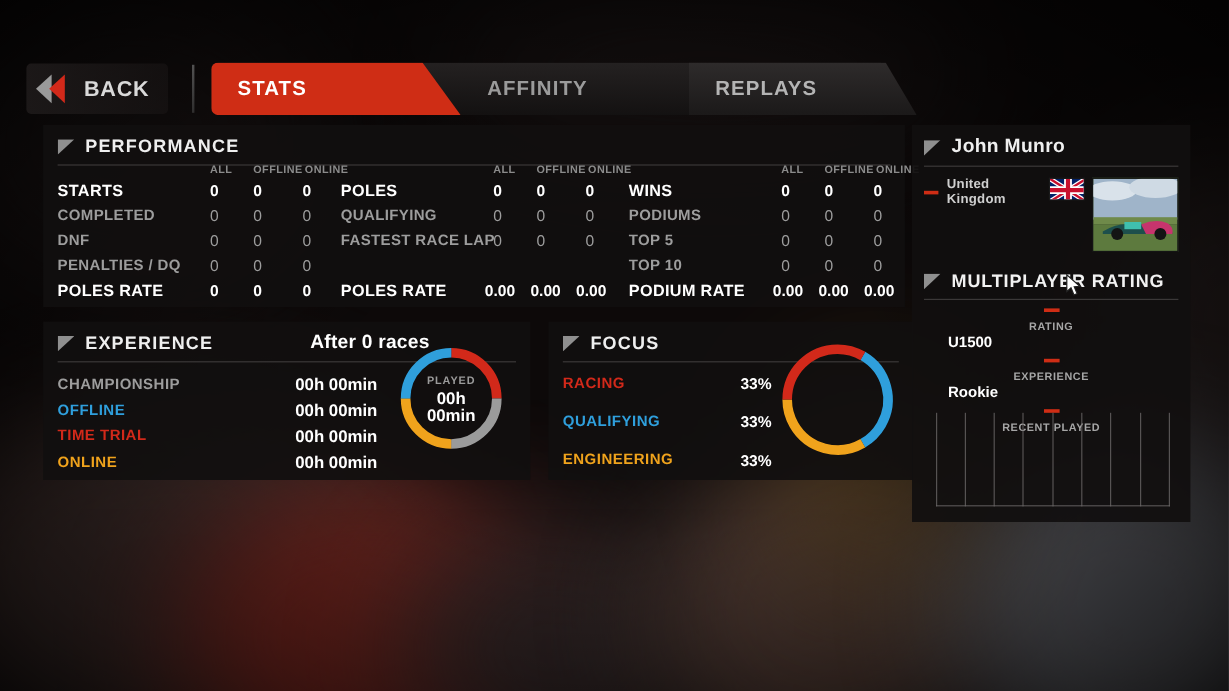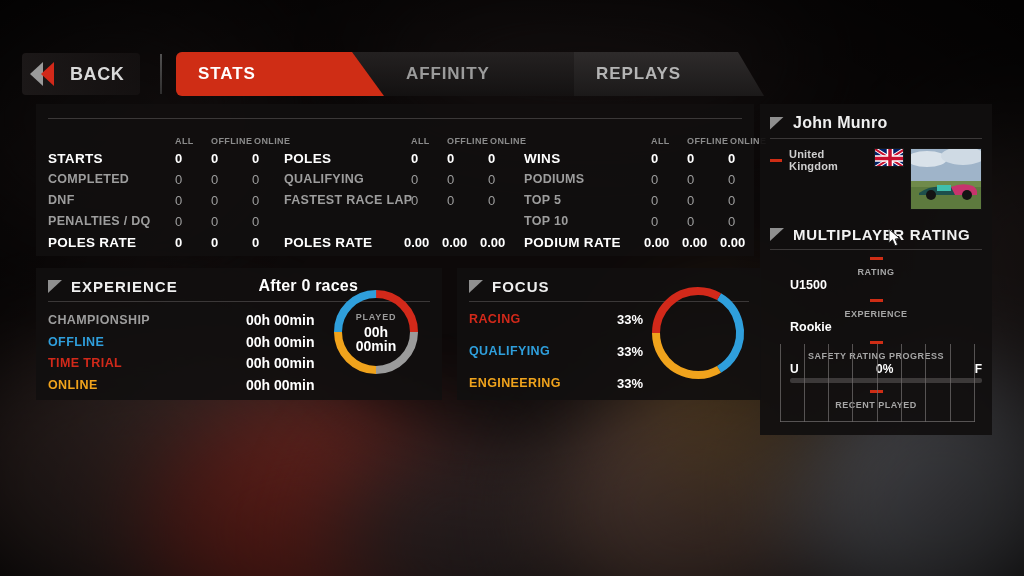--- a/index.html
+++ b/index.html
@@ -214,20 +214,24 @@
       <span class="lbl">AFFINITY</span>
     </div>
     <div class="tab tab-replays">
       <div class="shape"></div>
       <span class="lbl">REPLAYS</span>
     </div>
   </div>
 </div>
 
 <div class="panel" id="perf">
+  <div class="sec-head">
+    <div class="sec-flag"></div>
+    <div class="sec-title">PERFORMANCE</div>
+  </div>
   <div class="sec-rule"></div>
 
   <div class="perf-grid">
 
     <div class="pcol c1">
       <div class="colheads">
         <span class="ch-all">ALL</span>
         <span class="ch-off">OFFLINE</span>
         <span class="ch-on">ONLINE</span>
       </div>
@@ -471,32 +475,20 @@
   </div>
 
   <div class="mp-item">
     <div class="mp-lab">
       <div class="dash"></div>
       <span class="t">EXPERIENCE</span>
     </div>
     <div class="mp-val">Rookie</div>
   </div>
 
-  <div class="mp-item">
-    <div class="mp-lab">
-      <div class="dash"></div>
-      <span class="t">SAFETY RATING PROGRESS</span>
-    </div>
-    <div class="safety-scale">
-      <span class="ss-u">U</span>
-      <span class="ss-p">0%</span>
-      <span class="ss-f">F</span>
-    </div>
-    <div class="safety-bar"></div>
-  </div>
 
   <div class="mp-item">
     <div class="mp-lab">
       <div class="dash"></div>
       <span class="t">RECENT PLAYED</span>
     </div>
   </div>
 
   <div class="hist-grid">
     <div class="vl" style="left:0px"></div>

